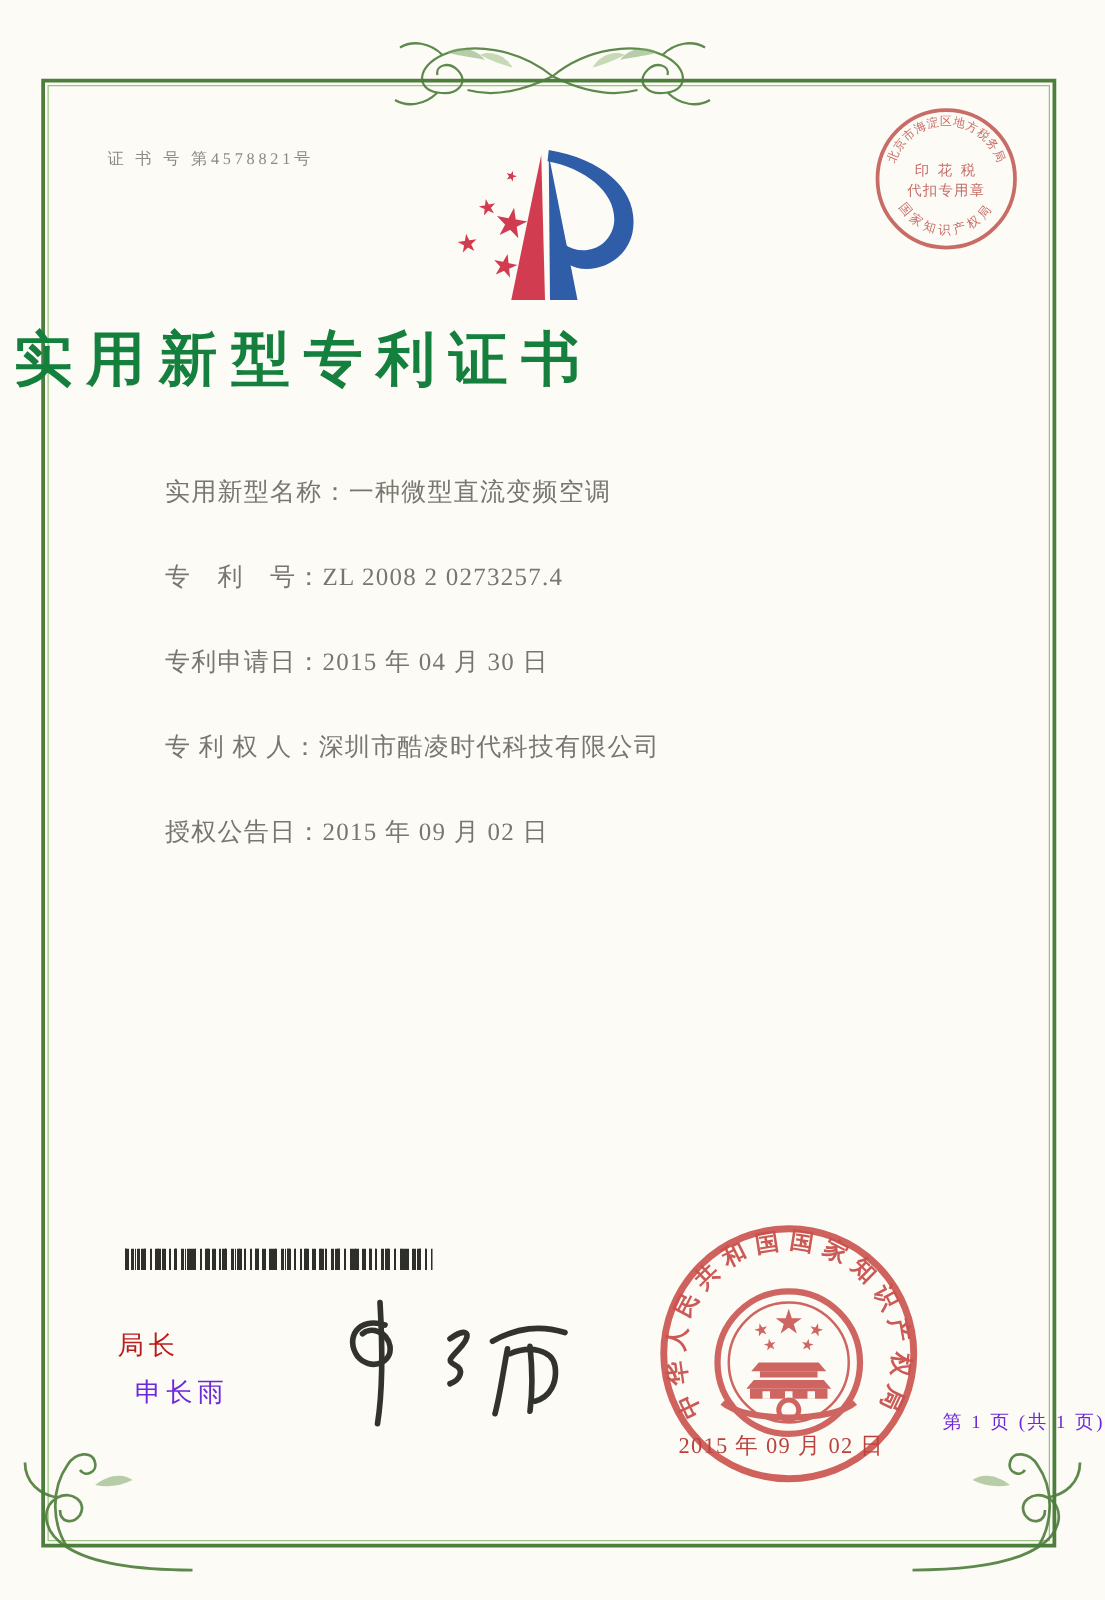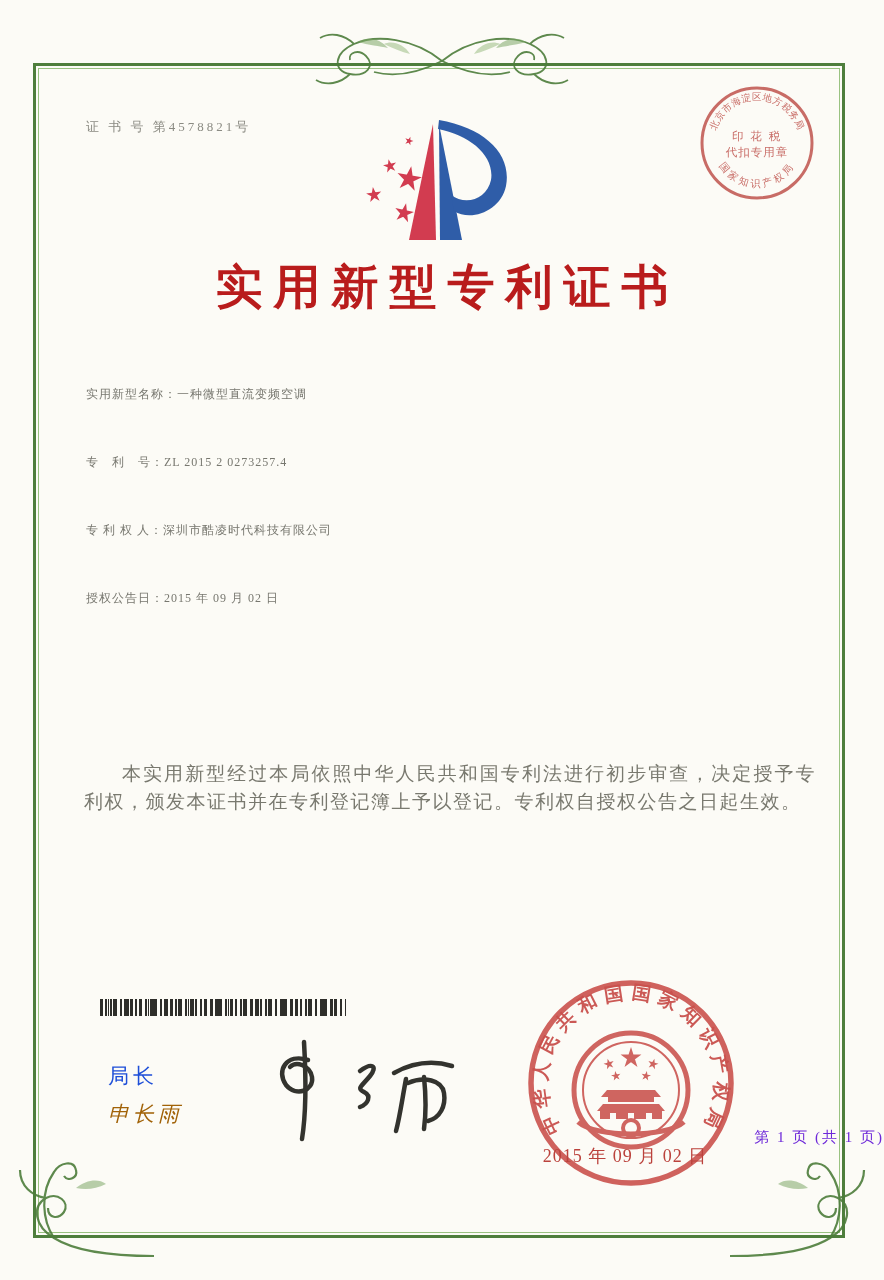--- a/index.html
+++ b/index.html
@@ -28,29 +28,29 @@
   
   .cert-no{
     position:absolute;left:86px;top:118px;
     font-size:13px;letter-spacing:3px;color:#8b8b83;
     white-space:nowrap;
   }
   .logo{position:absolute;left:352px;top:108px;width:205px;height:140px;}
   .tax-seal{position:absolute;left:696px;top:82px;width:122px;height:122px;opacity:.92;}
   .title{
     position:absolute;left:0;top:256px;width:884px;
-    text-align:center;font-size:47px;font-weight:bold;
-    letter-spacing:11px;color:#b91c1c;text-indent:11px;
+    font-size:47px;font-weight:bold;
+    letter-spacing:11px;color:#15803d;text-indent:11px;
   }
 
   
   .fields{position:absolute;left:86px;top:382px;width:730px;}
   .field-row{
-    font-size:12px;color:#77776f;line-height:24px;
-    margin-bottom:44px;white-space:nowrap;letter-spacing:1px;
+    font-size:20px;color:#77776f;line-height:24px;
+    margin-bottom:44px;white-space:nowrap;letter-spacing:1px;margin-left:46px;
   }
   .field-label{color:#77776f;}
   .field-value{color:#77776f;}
 
   
   .paragraphs{
     position:absolute;left:84px;top:760px;width:732px;
     font-size:19px;line-height:28px;color:#79796f;
     text-align:justify;letter-spacing:1.5px;
   }
@@ -60,29 +60,28 @@
   .barcode{
     position:absolute;left:100px;top:999px;width:246px;height:17px;
     background:
       repeating-linear-gradient(90deg,#2e2e2a 0 2px,transparent 2px 5px),
       repeating-linear-gradient(90deg,#2e2e2a 0 1px,transparent 1px 8px),
       repeating-linear-gradient(90deg,#2e2e2a 0 3px,transparent 3px 13px);
   }
 
   
   .director-role{
-    position:absolute;left:108px;top:1062px;
-    font-size:21px;color:#1d4ed8;letter-spacing:4px;
+    position:absolute;left:94px;top:1062px;
+    font-size:21px;color:#b91c1c;letter-spacing:4px;
     font-family:"Liberation Sans","DejaVu Sans",sans-serif;
   }
   .director-name{
     position:absolute;left:108px;top:1100px;
-    font-size:21px;color:#a16207;letter-spacing:4px;
+    font-size:21px;color:#6d28d9;letter-spacing:4px;
     font-family:"Liberation Sans","DejaVu Sans",sans-serif;
-    font-style:italic;
   }
   .signature{position:absolute;left:256px;top:1036px;width:212px;height:112px;}
 
   
   .office-seal{position:absolute;left:524px;top:976px;width:214px;height:214px;opacity:.92;}
   .seal-date{
     position:absolute;left:520px;top:1144px;width:210px;
     text-align:center;font-size:18px;color:#bb423c;letter-spacing:1px;
     white-space:nowrap;
   }
@@ -167,32 +166,34 @@
     <text x="61" y="74" font-size="11.5" fill="#c4605a" text-anchor="middle" letter-spacing="1">代扣专用章</text>
   </svg>
 
   <div class="title">实用新型专利证书</div>
 
   <div class="fields">
     <div class="field-row">
       <span class="field-label">实用新型名称：</span><span class="field-value">一种微型直流变频空调</span>
     </div>
     <div class="field-row">
-      <span class="field-label">专　利　号：</span><span class="field-value">ZL 2015 2 0273257.4</span>
+      <span class="field-label">专　利　号：</span><span class="field-value">ZL 2008 2 0273257.4</span>
+    </div>
+    <div class="field-row">
+      <span class="field-label">专利申请日：</span><span class="field-value">2015 年 04 月 30 日</span>
     </div>
     <div class="field-row">
       <span class="field-label">专 利 权 人：</span><span class="field-value">深圳市酷凌时代科技有限公司</span>
     </div>
     <div class="field-row">
       <span class="field-label">授权公告日：</span><span class="field-value">2015 年 09 月 02 日</span>
     </div>
   </div>
 
   <div class="paragraphs">
-    <p>本实用新型经过本局依照中华人民共和国专利法进行初步审查，决定授予专利权，颁发本证书并在专利登记簿上予以登记。专利权自授权公告之日起生效。</p>
   </div>
 
   <div class="barcode"></div>
 
   <div class="director-role">局长</div>
   <div class="director-name">申长雨</div>
   <svg class="signature" viewBox="0 0 212 112">
     <g stroke="#33332e" stroke-width="4.5" fill="none" stroke-linecap="round" stroke-linejoin="round">
       <path d="M52,24 C30,17 20,35 30,49 C40,61 58,55 56,41 C54,29 40,25 34,31"></path>
       <path d="M48,6 C50,40 50,78 46,103"></path>

